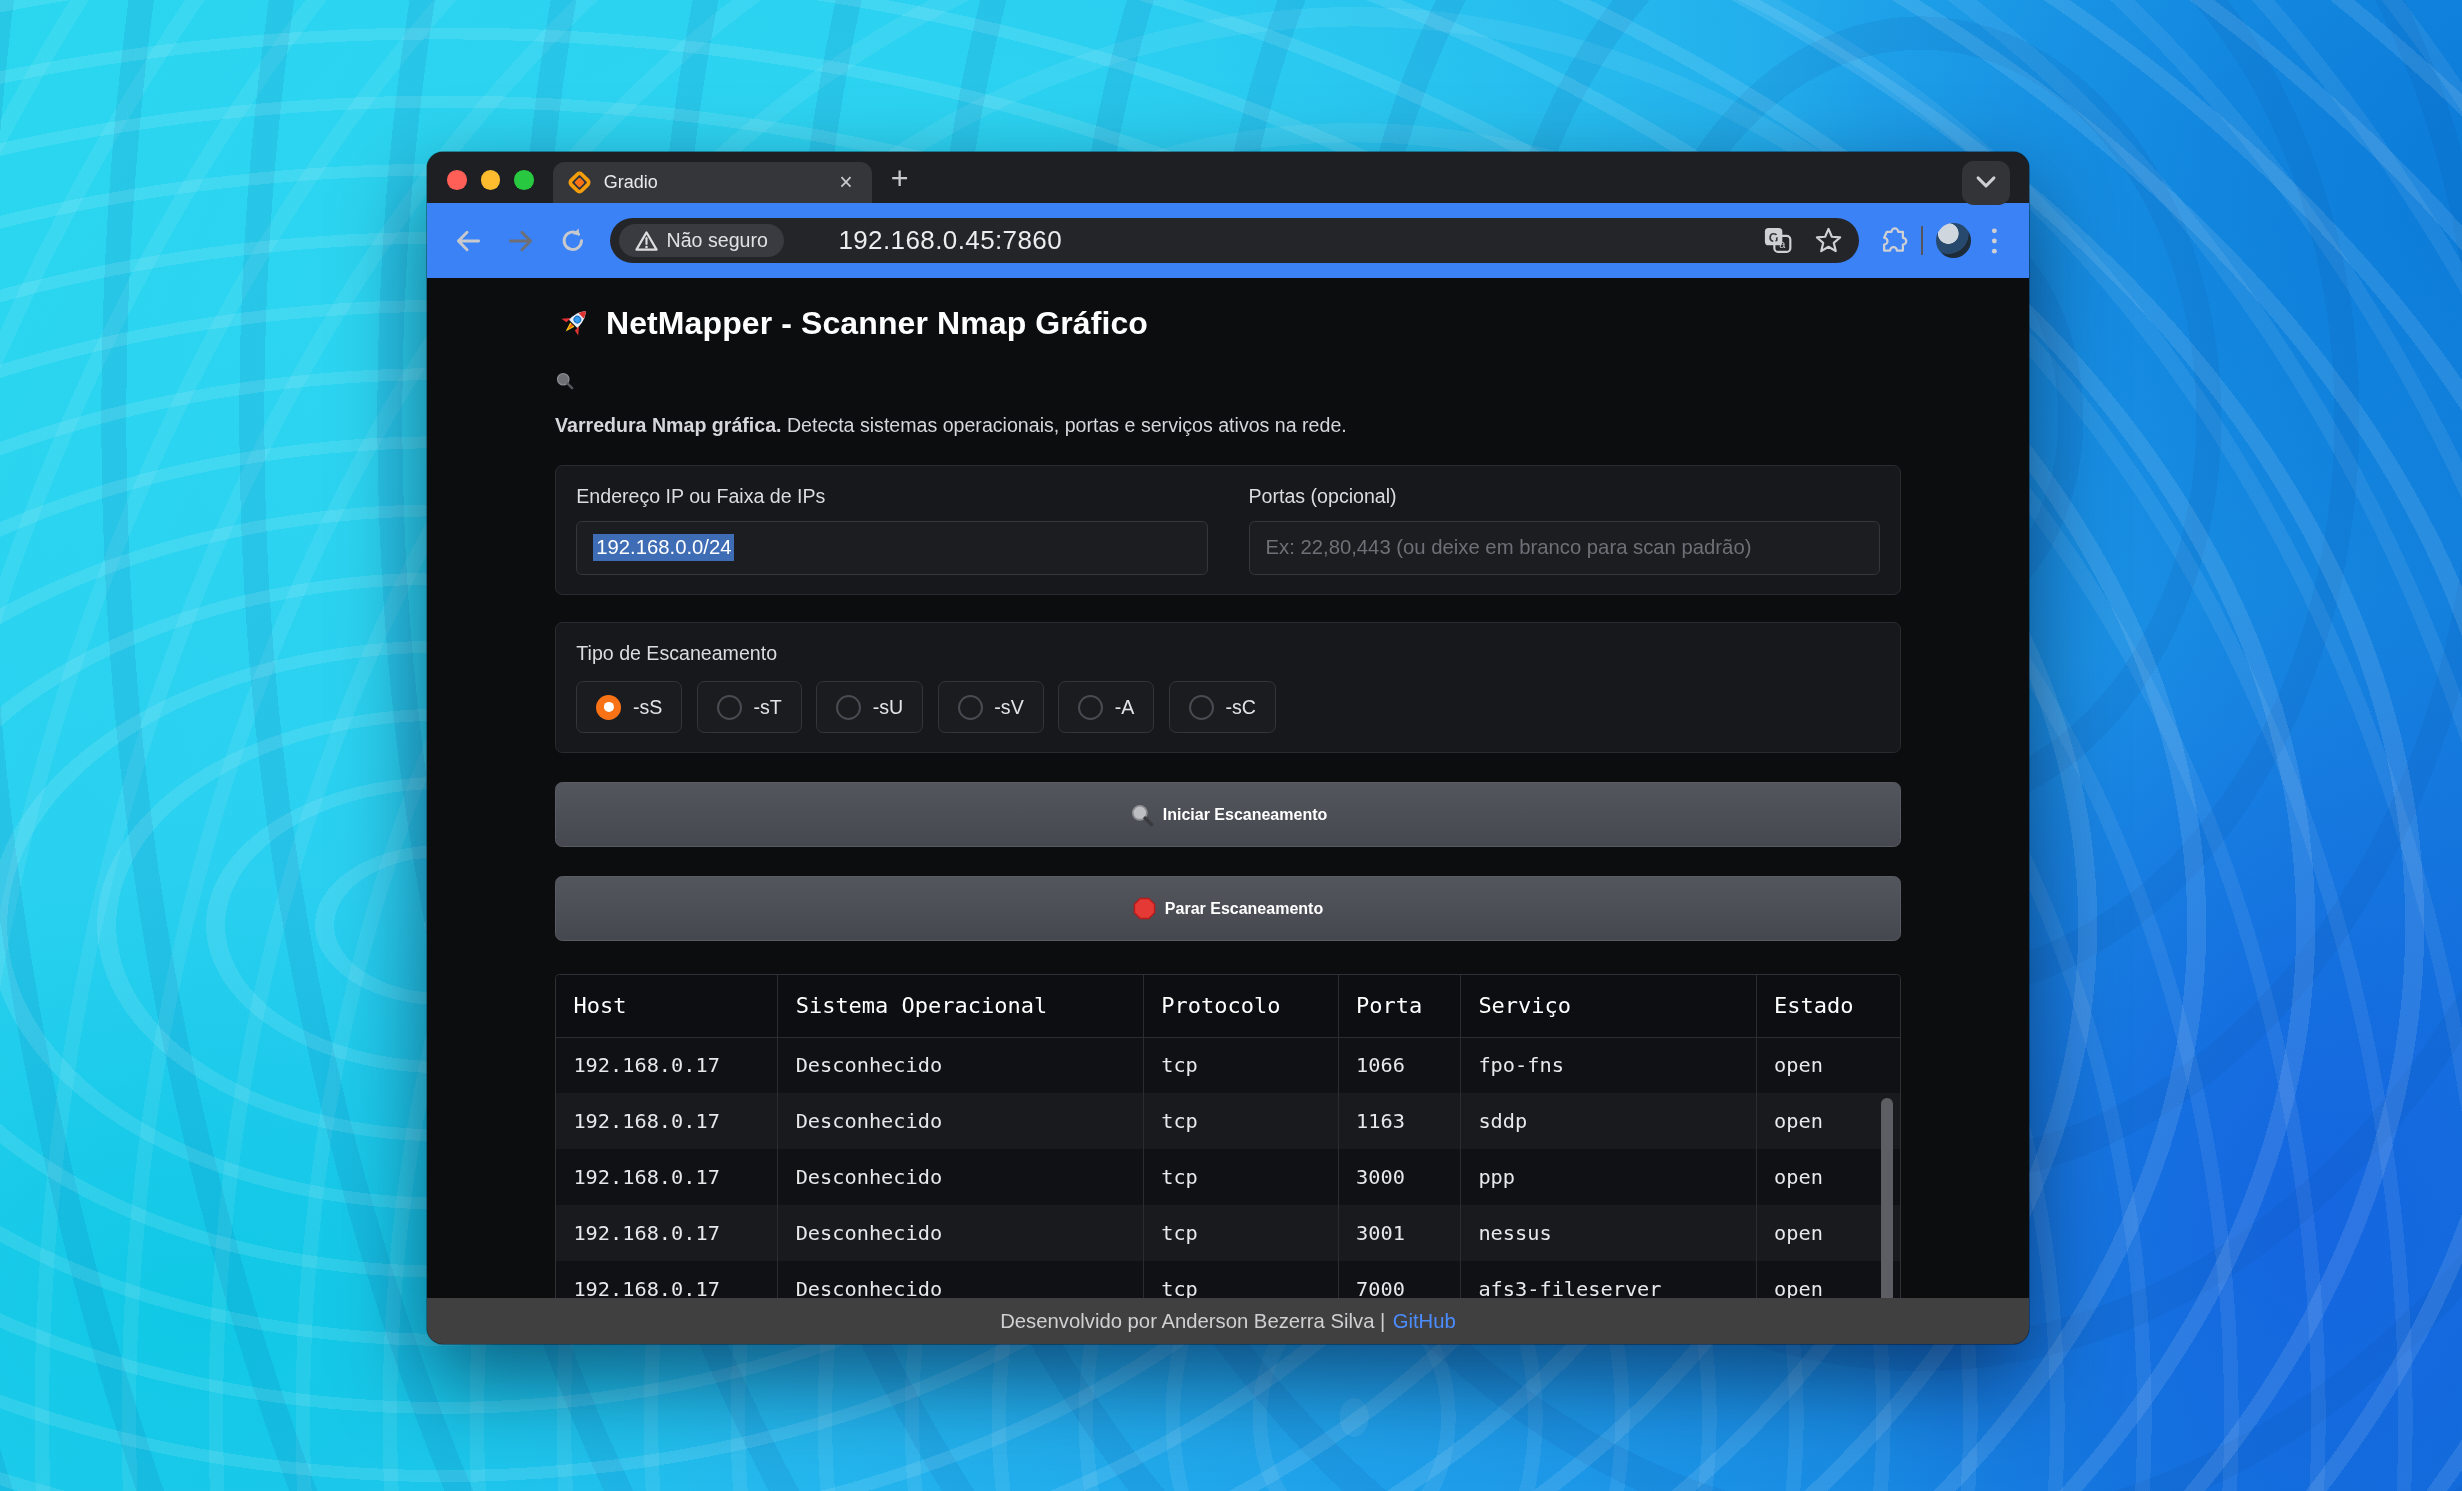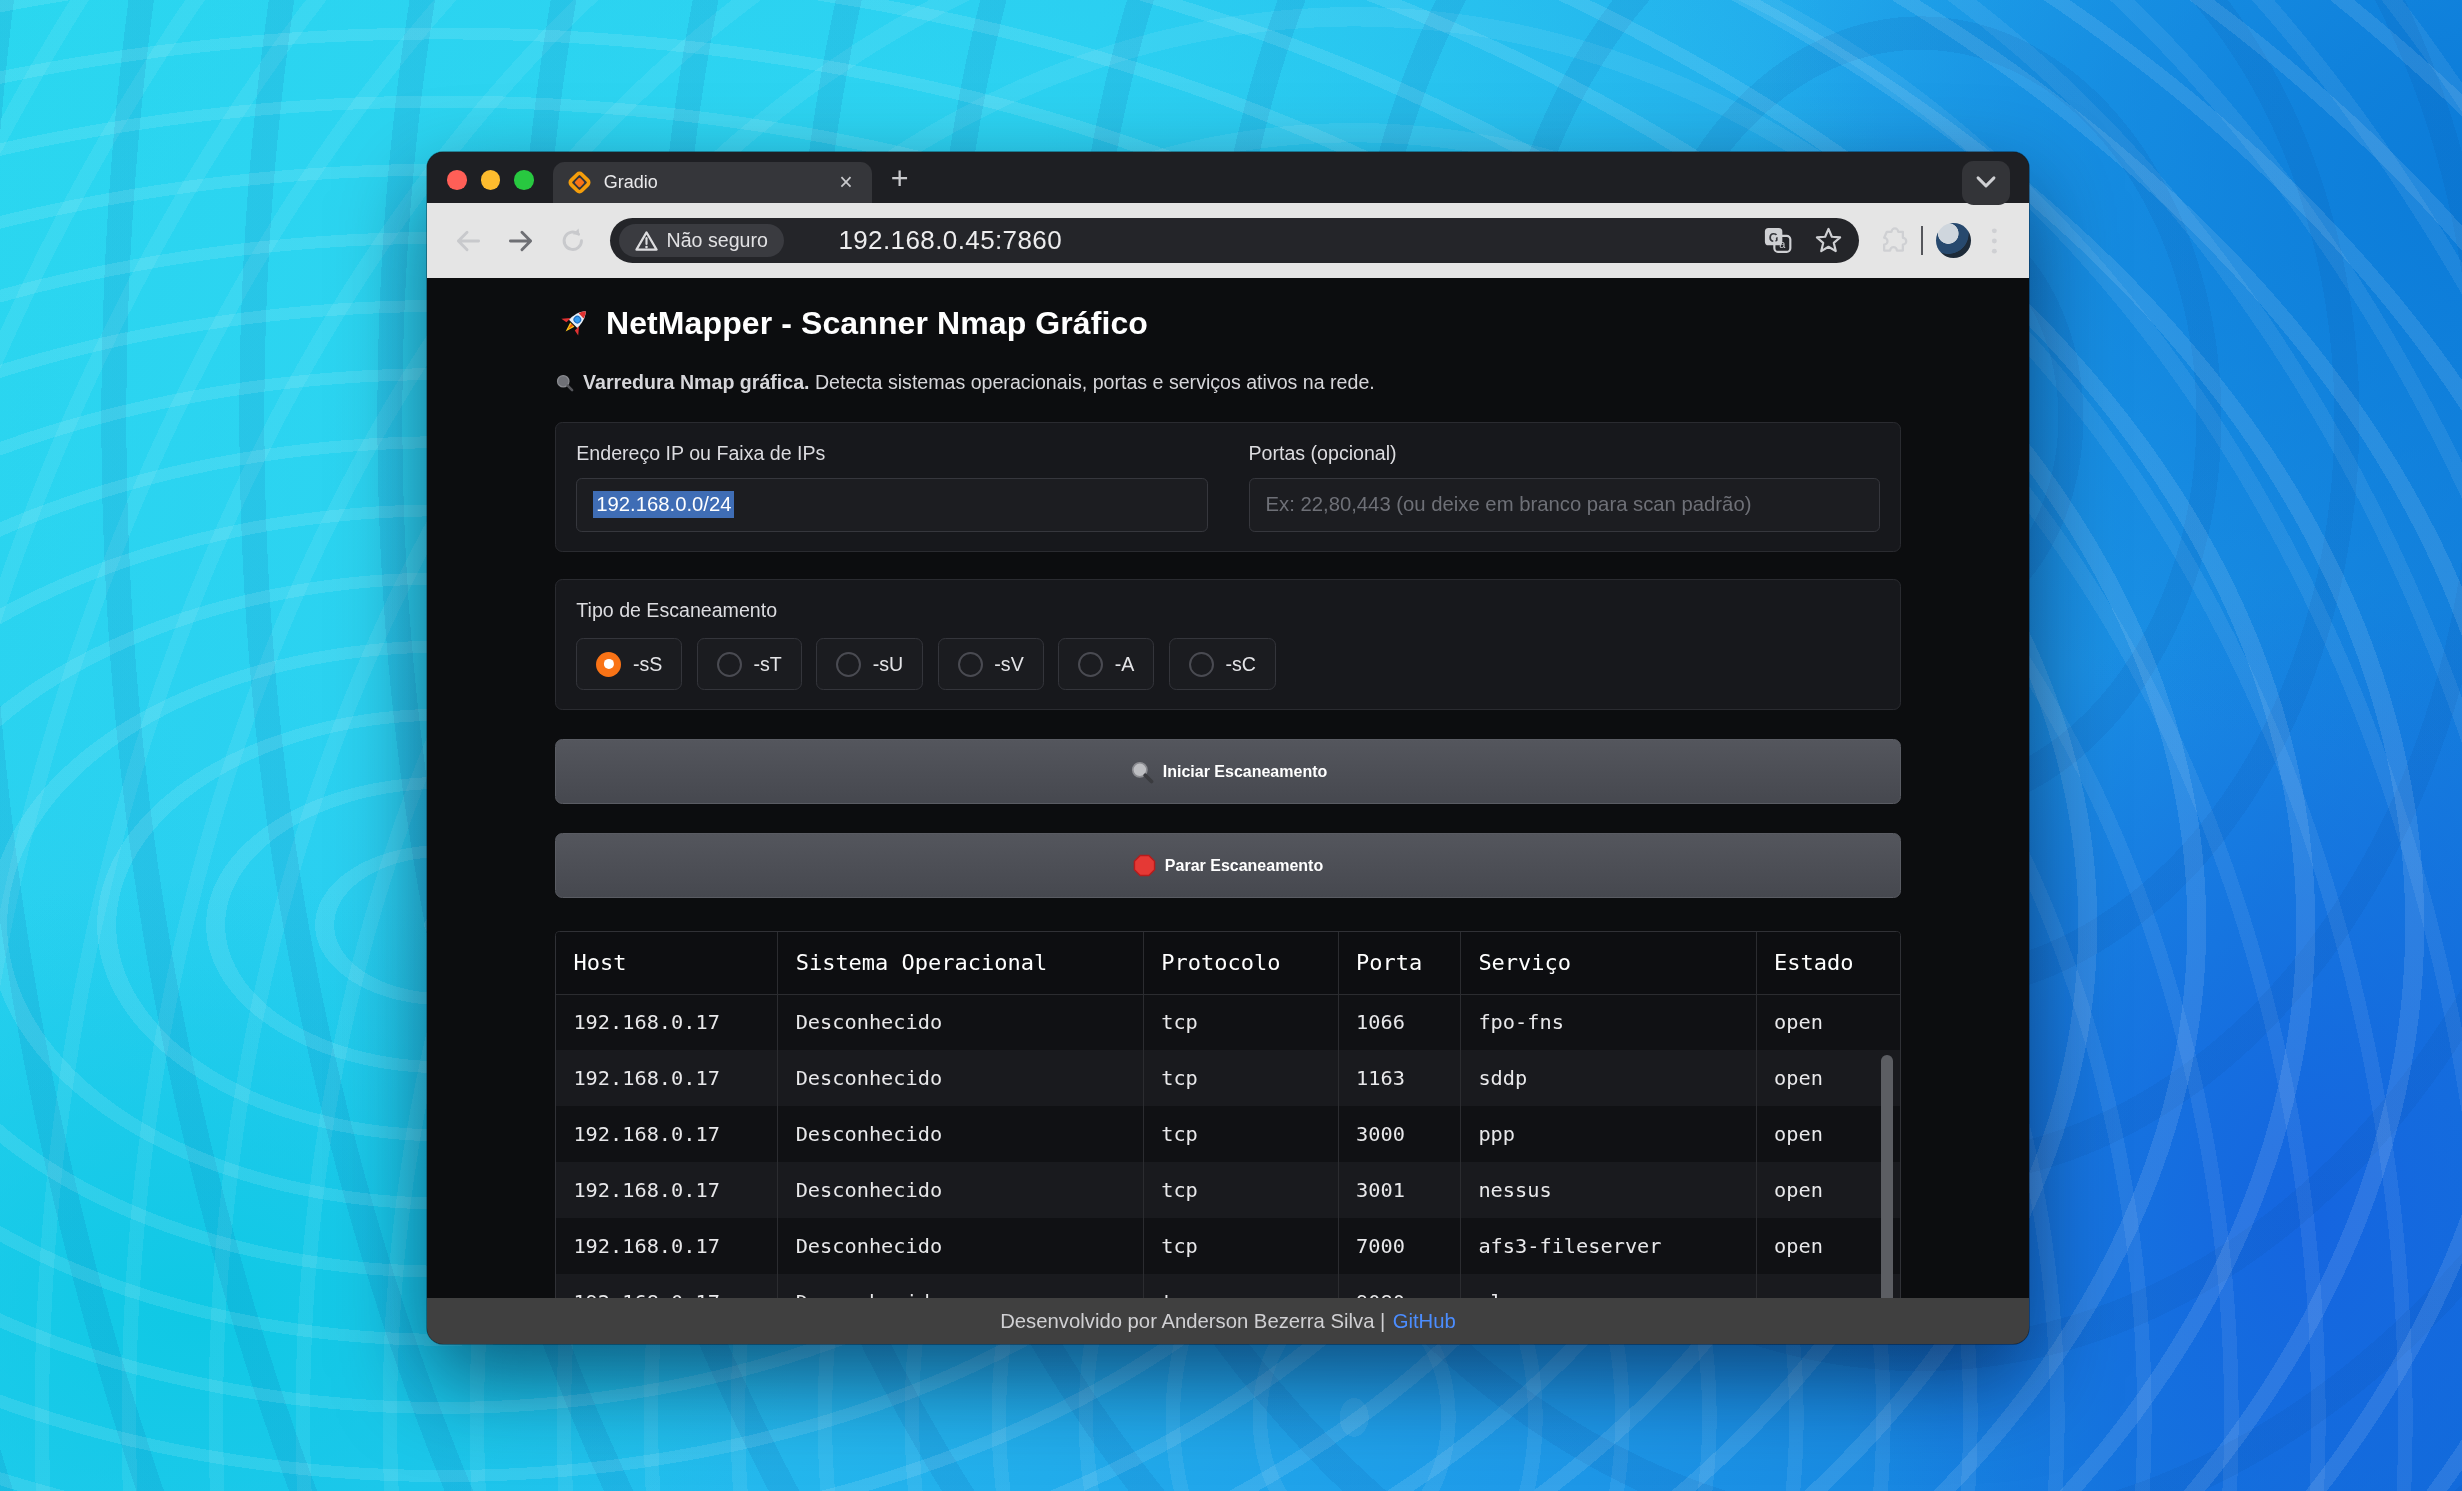--- a/index.html
+++ b/index.html
@@ -40,21 +40,21 @@
   .tab{ width:319px; height:41px; background:#35363a; border-radius:11.6px 11.6px 0 0;
         display:flex; align-items:center; padding:0 14.5px; gap:11.6px; }
   .tab-title{ color:#e9e9eb; font-size:18px; flex:1; }
   .tab-close{ color:#c9cacd; font-size:23px; line-height:1; padding:0 4.4px; cursor:default;}
   .newtab{ color:#c9cacd; font-size:30.5px; font-weight:300; padding:0 0 7.3px 19px; }
   .chev-btn{ position:absolute; right:19px; top:8.7px; width:48px; height:44px; background:#333438;
              border-radius:11.6px; display:flex; align-items:center; justify-content:center; }
   .chev-btn svg{ stroke:#cfd0d3; }
 
   
-  .toolbar{ height:75px; background:#e5e5e5; display:flex; align-items:center; padding:0 19px; gap:7.3px; flex:none;}
+  .toolbar{ height:75px; background:#3b82f6; display:flex; align-items:center; padding:0 19px; gap:7.3px; flex:none;}
   .navbtn{ width:45px; height:45px; border-radius:50%; display:flex; align-items:center; justify-content:center; }
   .navbtn svg{ stroke:#c8c9cc; }
   .navbtn.dim svg{ stroke:#6e6f74; }
   .omnibox{ flex:1; height:45px; margin:0 10.2px 0 7.3px; background:#242529; border-radius:24px;
             display:flex; align-items:center; padding:0 14.5px 0 8.7px; gap:14.5px; }
   .sec-chip{ height:33px; background:#3a3b40; border-radius:16.7px; display:flex; align-items:center;
              gap:8.7px; padding:0 16px; }
   .sec-chip span{ color:#e2e2e4; font-size:19.6px; }
   .url{ color:#ededee; font-size:26px; letter-spacing:0.4px; flex:1;margin-left:40px; }
   .boxicons{ display:flex; align-items:center; gap:19px; }
@@ -62,21 +62,21 @@
   .divider{ width:1.5px; height:29px; background:#55565b; margin:0 5.8px; }
   .avatar{ width:35px; height:35px; border-radius:50%;
            background:radial-gradient(circle at 35% 30%, #cfd6dd 0 30%, #27496e 32% 60%, #1d2a38 62% 100%); }
 
   
   .content{ flex:1; background:#0c0d0f; overflow:hidden; position:relative; }
   .page{ width:1346px; margin:0 auto; padding-top:26px; }
 
   .h1row{ display:flex; align-items:center; gap:13px; }
   .h1row h1{ color:#fff; font-size:32px; font-weight:700; letter-spacing:0.1px; }
-  .subrow{ display:flex; align-items:center; gap:9px; margin-top:29px; color:#d6d6da; font-size:19.6px; }
+  .subrow{ display:flex; align-items:flex-start; gap:24px; margin-top:29px; color:#d6d6da; font-size:19.6px;flex-direction:column; }
   .subrow b{ font-weight:700; }
 
   .panel{ background:#17181c; border:0.7px solid #2a2b30; border-radius:7.3px; margin-top:27.6px; padding:19px 20.3px; }
   .fields{ display:flex; gap:41px; }
   .field{ flex:1; }
   .field label{ display:block; color:#dcdce0; font-size:19.6px; margin-bottom:13px; }
   .inputbox{ height:54px; background:#1c1d21; border:0.7px solid #36373d; border-radius:5.8px;
              display:flex; align-items:center; padding:0 16px; font-size:20.3px; color:#e6e6e9; }
   .inputbox .selected-text{ background:#3f6db5; color:#fff; padding:2.2px 2.9px; }
   .inputbox.placeholder{ color:#6e7077; }

